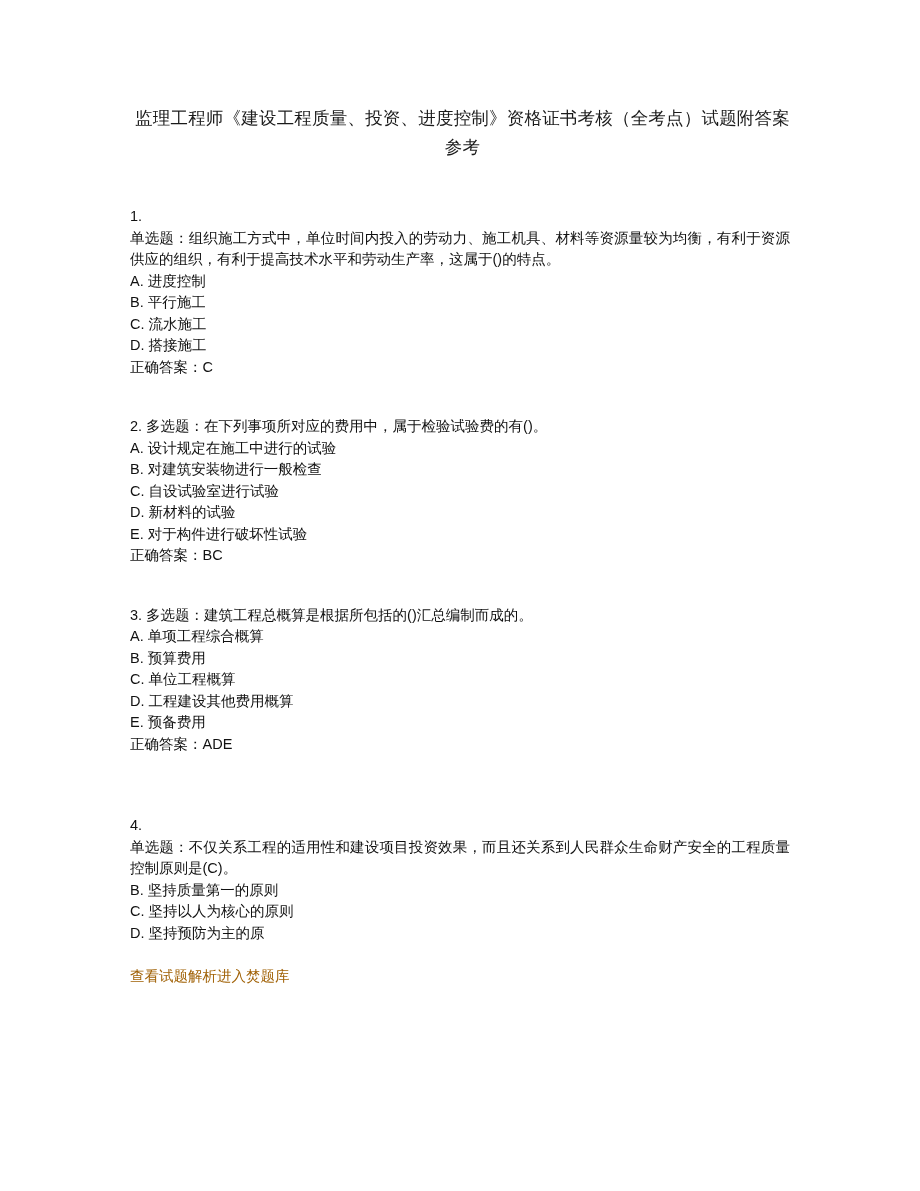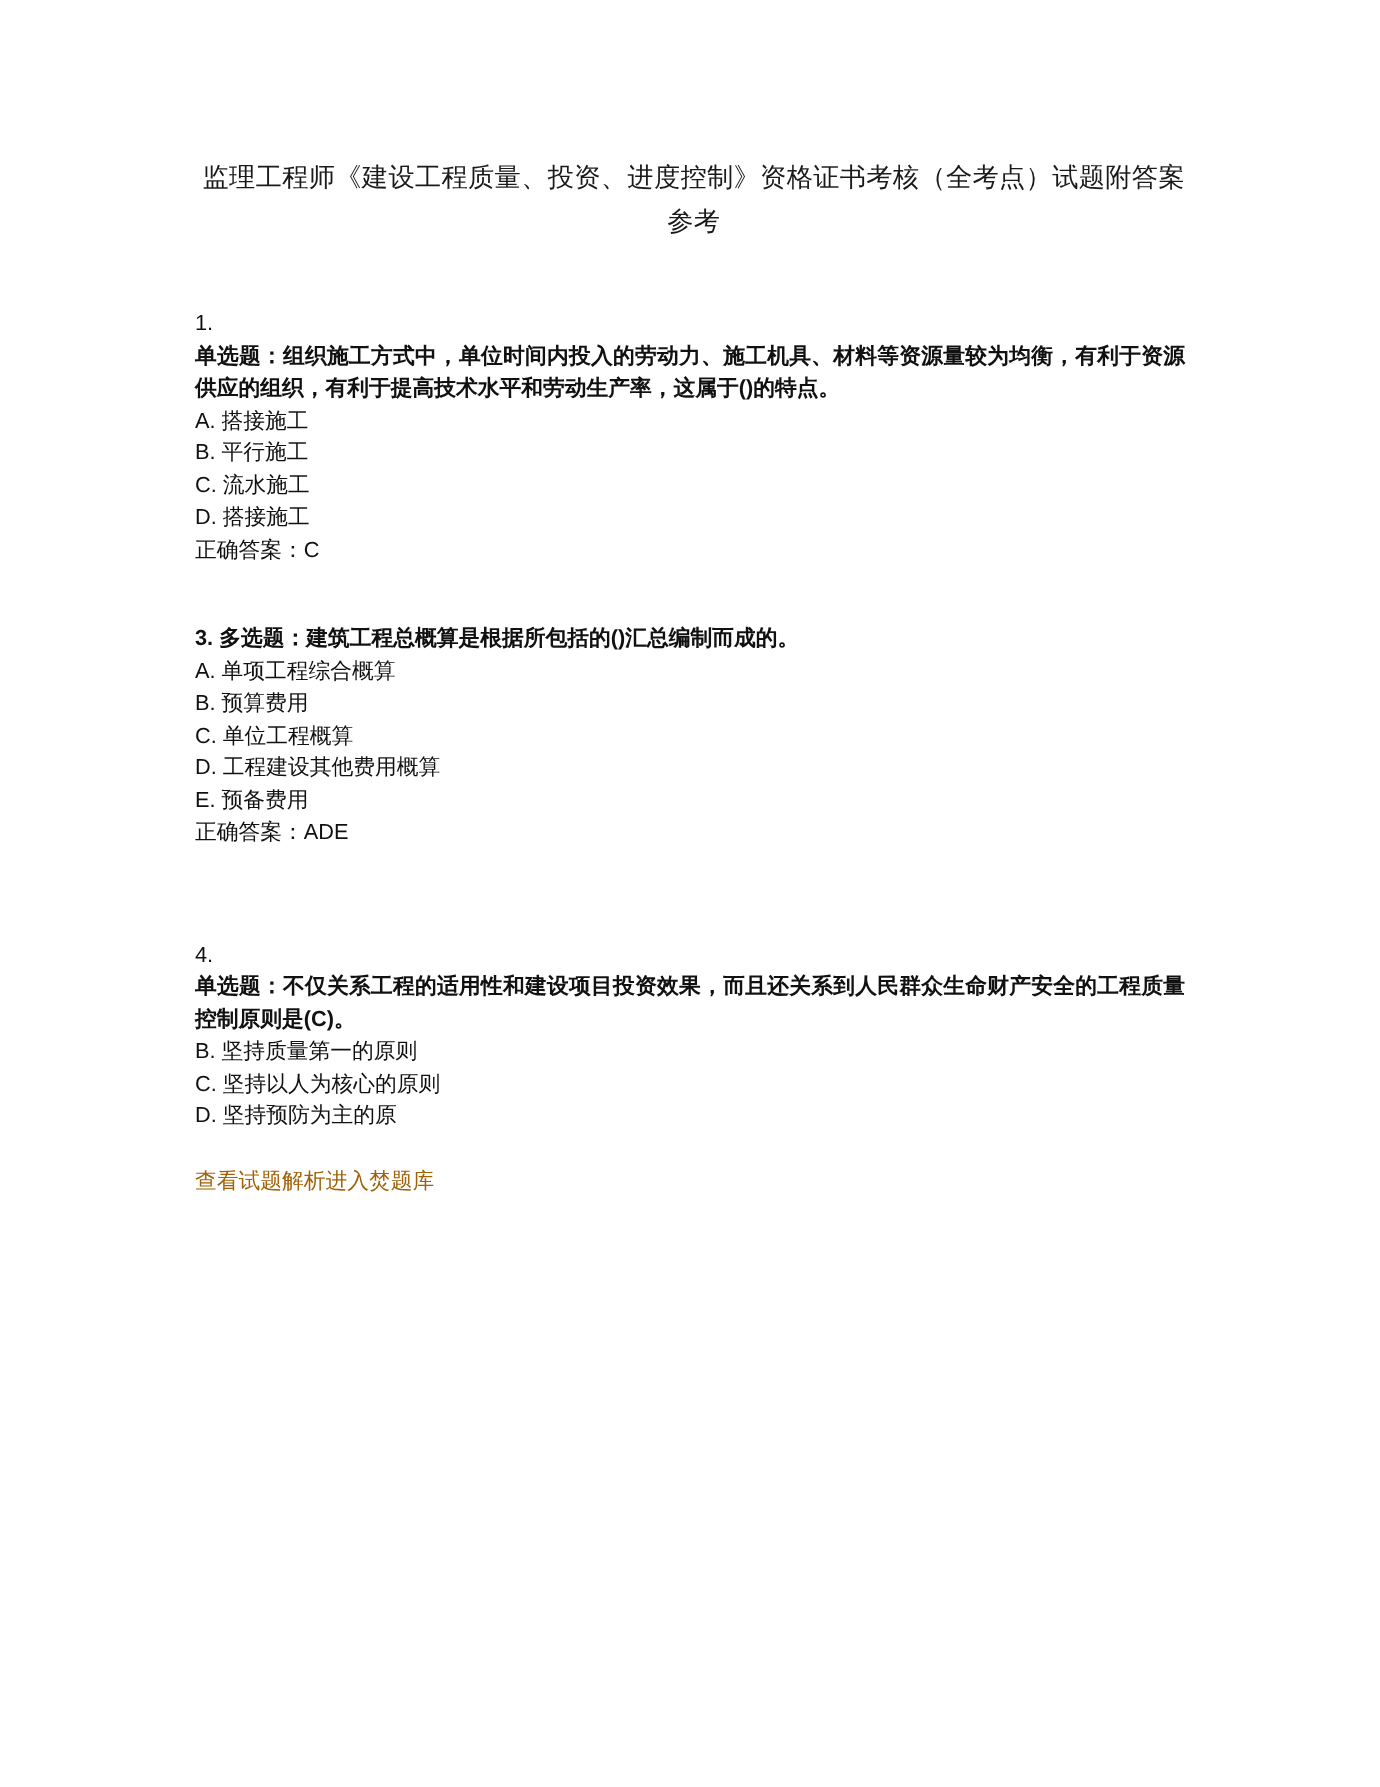--- a/index.html
+++ b/index.html
@@ -53,21 +53,20 @@
     white-space: pre;
   }
   .q-stem {
     font-size: 14.5px;
     line-height: 21.5px;
     color: #111111;
     text-align: justify;
     text-justify: inter-ideograph;
     word-break: break-all;
     margin: 0;
-    font-weight: bold;
   }
   .q-stem.inline-number {
     white-space: normal;
   }
   .q-options {
     list-style: none;
     margin: 0;
     padding: 0;
   }
   .q-option {
@@ -99,28 +98,39 @@
   <h1 class="doc-title">
     <span>监理工程师《建设工程质量、投资、进度控制》资格证书考核（全考点）试题附答</span><span>案参考</span>
   </h1>
 
   <div class="content">
 
     <div class="question-block first">
       <div class="q-number">1.</div>
       <p class="q-stem">单选题：组织施工方式中，单位时间内投入的劳动力、施工机具、材料等资源量较为均衡，有利于资源供应的组织，有利于提高技术水平和劳动生产率，这属于()的特点。</p>
       <ul class="q-options">
-        <li class="q-option">A. 搭接施工</li>
+        <li class="q-option">A. 进度控制</li>
         <li class="q-option">B. 平行施工</li>
         <li class="q-option">C. 流水施工</li>
         <li class="q-option">D. 搭接施工</li>
       </ul>
       <div class="q-answer">正确答案：C</div>
     </div>
 
+    <div class="question-block">
+      <p class="q-stem inline-number">2.  多选题：在下列事项所对应的费用中，属于检验试验费的有()。</p>
+      <ul class="q-options">
+        <li class="q-option">A. 设计规定在施工中进行的试验</li>
+        <li class="q-option">B. 对建筑安装物进行一般检查</li>
+        <li class="q-option">C. 自设试验室进行试验</li>
+        <li class="q-option">D. 新材料的试验</li>
+        <li class="q-option">E. 对于构件进行破坏性试验</li>
+      </ul>
+      <div class="q-answer">正确答案：BC</div>
+    </div>
 
     <div class="question-block">
       <p class="q-stem inline-number">3.  多选题：建筑工程总概算是根据所包括的()汇总编制而成的。</p>
       <ul class="q-options">
         <li class="q-option">A. 单项工程综合概算</li>
         <li class="q-option">B. 预算费用</li>
         <li class="q-option">C. 单位工程概算</li>
         <li class="q-option">D. 工程建设其他费用概算</li>
         <li class="q-option">E. 预备费用</li>
       </ul>

